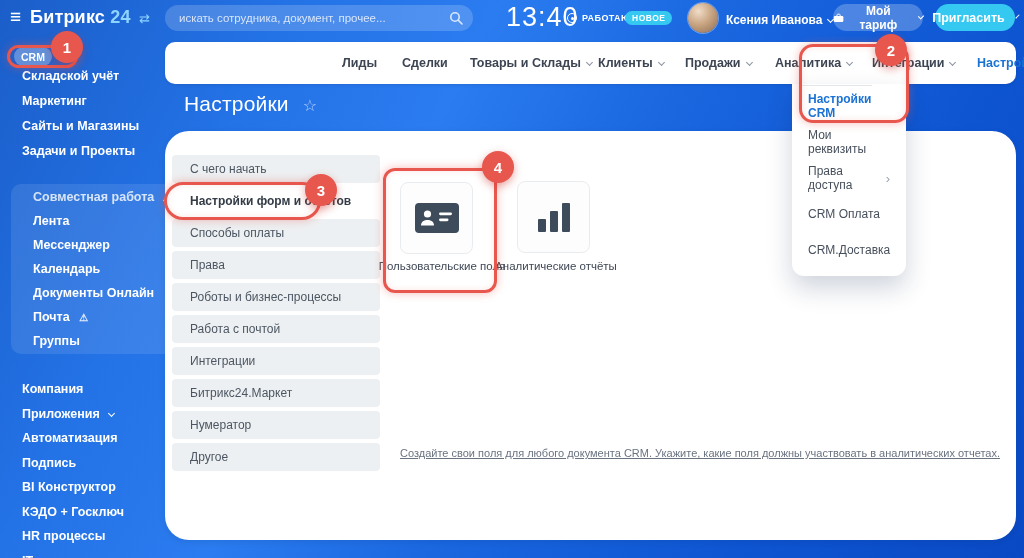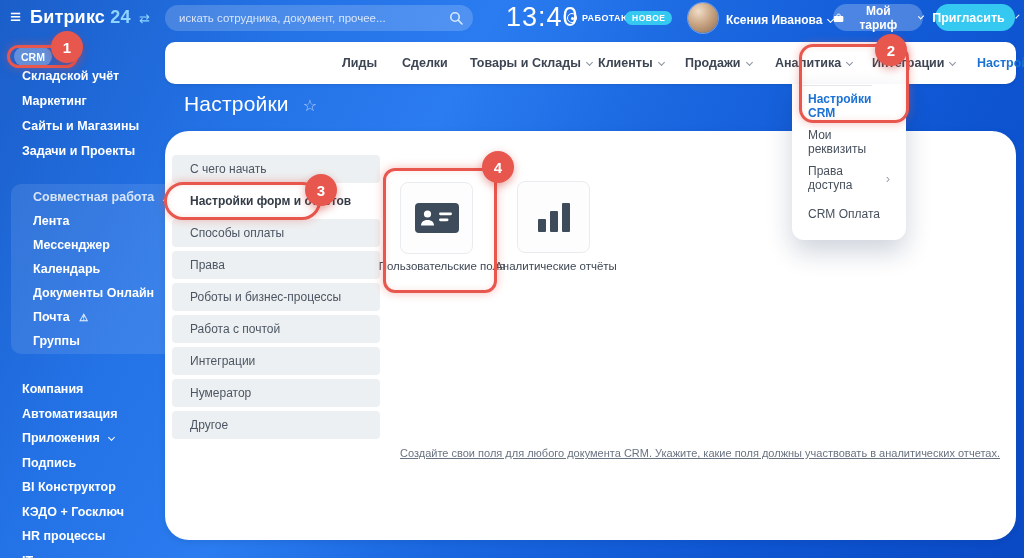--- a/index.html
+++ b/index.html
@@ -142,25 +142,25 @@
       <div class="side-item">Календарь</div>
       <div class="side-item">Документы Онлайн</div>
       <div class="side-item">
         <span>Почта</span>
         <span class="warn-icon">⚠</span>
       </div>
       <div class="side-item">Группы</div>
     </div>
     <div class="side-bottom">
       <div class="side-item">Компания</div>
-      <div class="side-item">Автоматизация</div>
       <div class="side-item">
         <span>Приложения</span>
         <span class="chev"></span>
       </div>
+      <div class="side-item">Автоматизация</div>
       <div class="side-item">Подпись</div>
       <div class="side-item">BI Конструктор</div>
       <div class="side-item">КЭДО + Госключ</div>
       <div class="side-item">HR процессы</div>
       <div class="side-item">IT-отдел</div>
     </div>
   </div>
 
   <nav class="mainnav">
     <div class="nav-item" style="left:177px"><span>Лиды</span></div>
@@ -181,20 +181,21 @@
 
   <main class="panel">
     <div class="tabs">
       <div class="tab">С чего начать</div>
       <div class="tab active">Настройки форм и отчетов</div>
       <div class="tab">Способы оплаты</div>
       <div class="tab">Права</div>
       <div class="tab">Роботы и бизнес-процессы</div>
       <div class="tab">Работа с почтой</div>
       <div class="tab">Интеграции</div>
+      <div class="tab">Битрикс24.Маркет</div>
       <div class="tab">Нумератор</div>
       <div class="tab">Другое</div>
     </div>
 
     <div class="tile" style="left:235px; top:51px">
       <svg width="44" height="30" viewBox="0 0 44 30">
           <rect width="44" height="30" rx="4" fill="#3e4b5b"></rect>
           <circle cx="12.5" cy="11" r="3.6" fill="#fff"></circle>
           <path d="M6 22.5c0-3.6 3.2-5.4 6.5-5.4s6.5 1.8 6.5 5.4z" fill="#fff"></path>
           <rect x="24" y="9.4" width="13" height="2.8" rx="1.4" fill="#fff"></rect>
@@ -216,20 +217,21 @@
   </main>
 
   <div class="dropdown">
     <div class="dd-item active">Настройки CRM</div>
     <div class="dd-item">Мои реквизиты</div>
     <div class="dd-item">
       <span>Права доступа</span>
       <span class="sub-arrow">›</span>
     </div>
     <div class="dd-item">CRM Оплата</div>
+    <div class="dd-item">CRM.Доставка</div>
   </div>
 
   <div class="ann-rect" style="left:7px; top:45px; width:71px; height:23px; border-radius:13px"></div>
   <div class="ann-badge" style="left:51px; top:31px">1</div>
 
   <div class="ann-rect" style="left:799px; top:44px; width:110px; height:79px; border-radius:14px"></div>
   <div class="ann-badge" style="left:875px; top:34px">2</div>
 
   <div class="ann-rect" style="left:164px; top:182px; width:157px; height:38px; border-radius:19px"></div>
   <div class="ann-badge" style="left:305px; top:174px">3</div>

